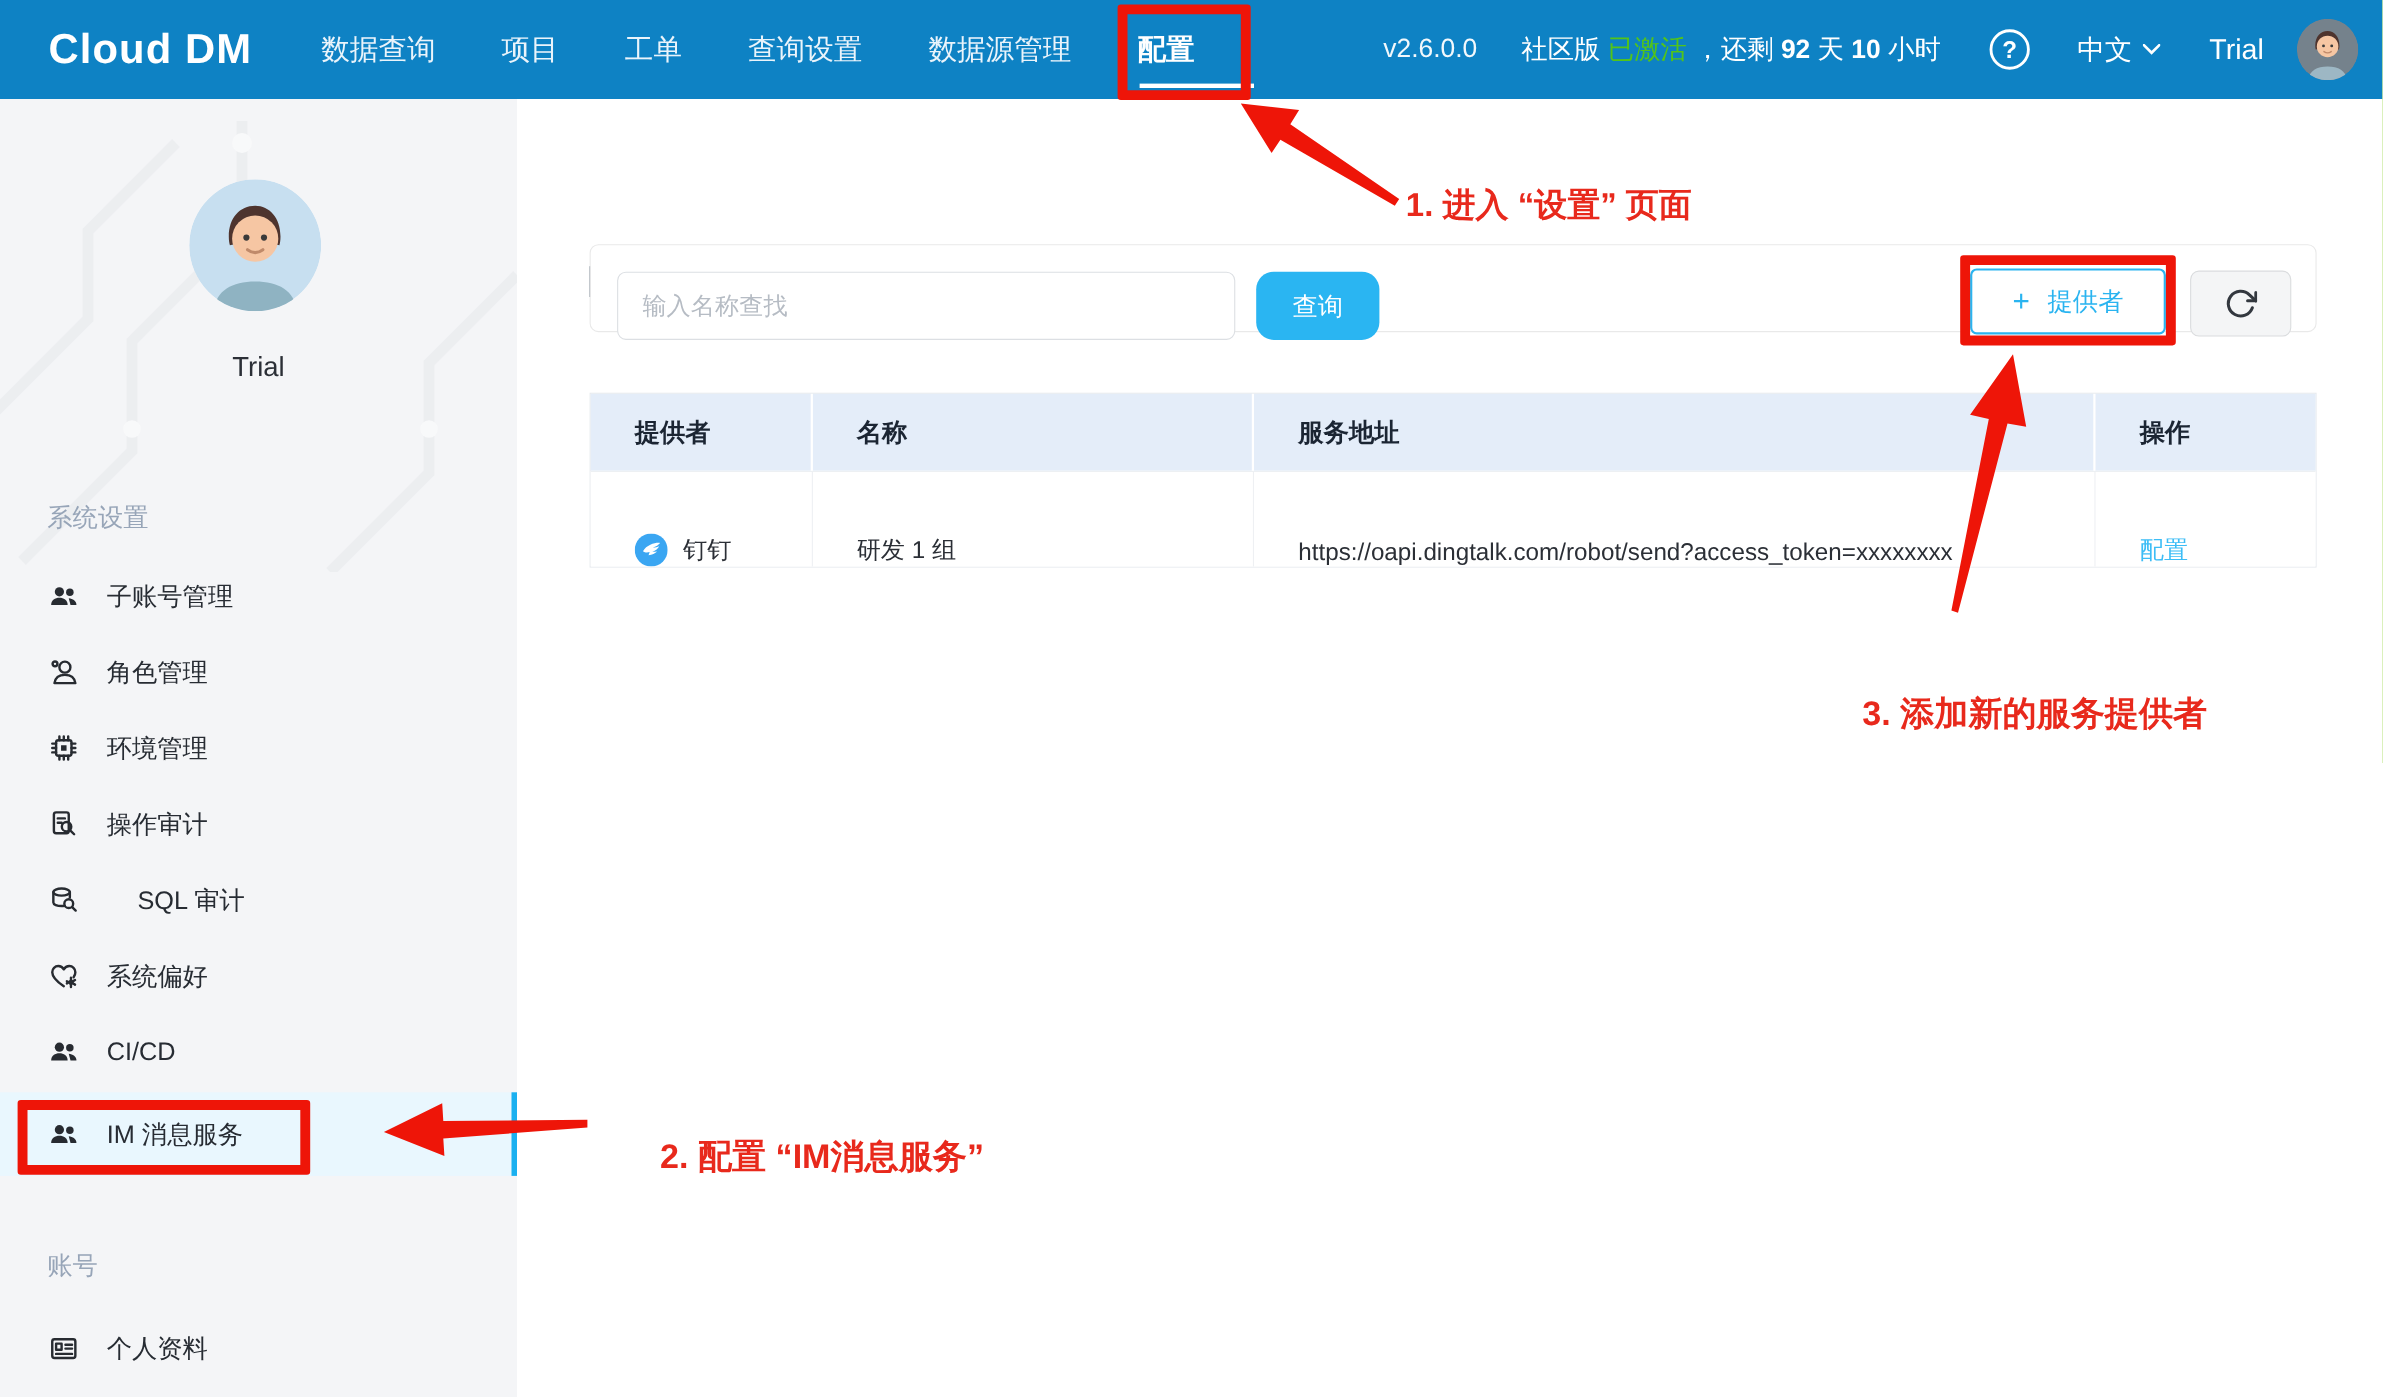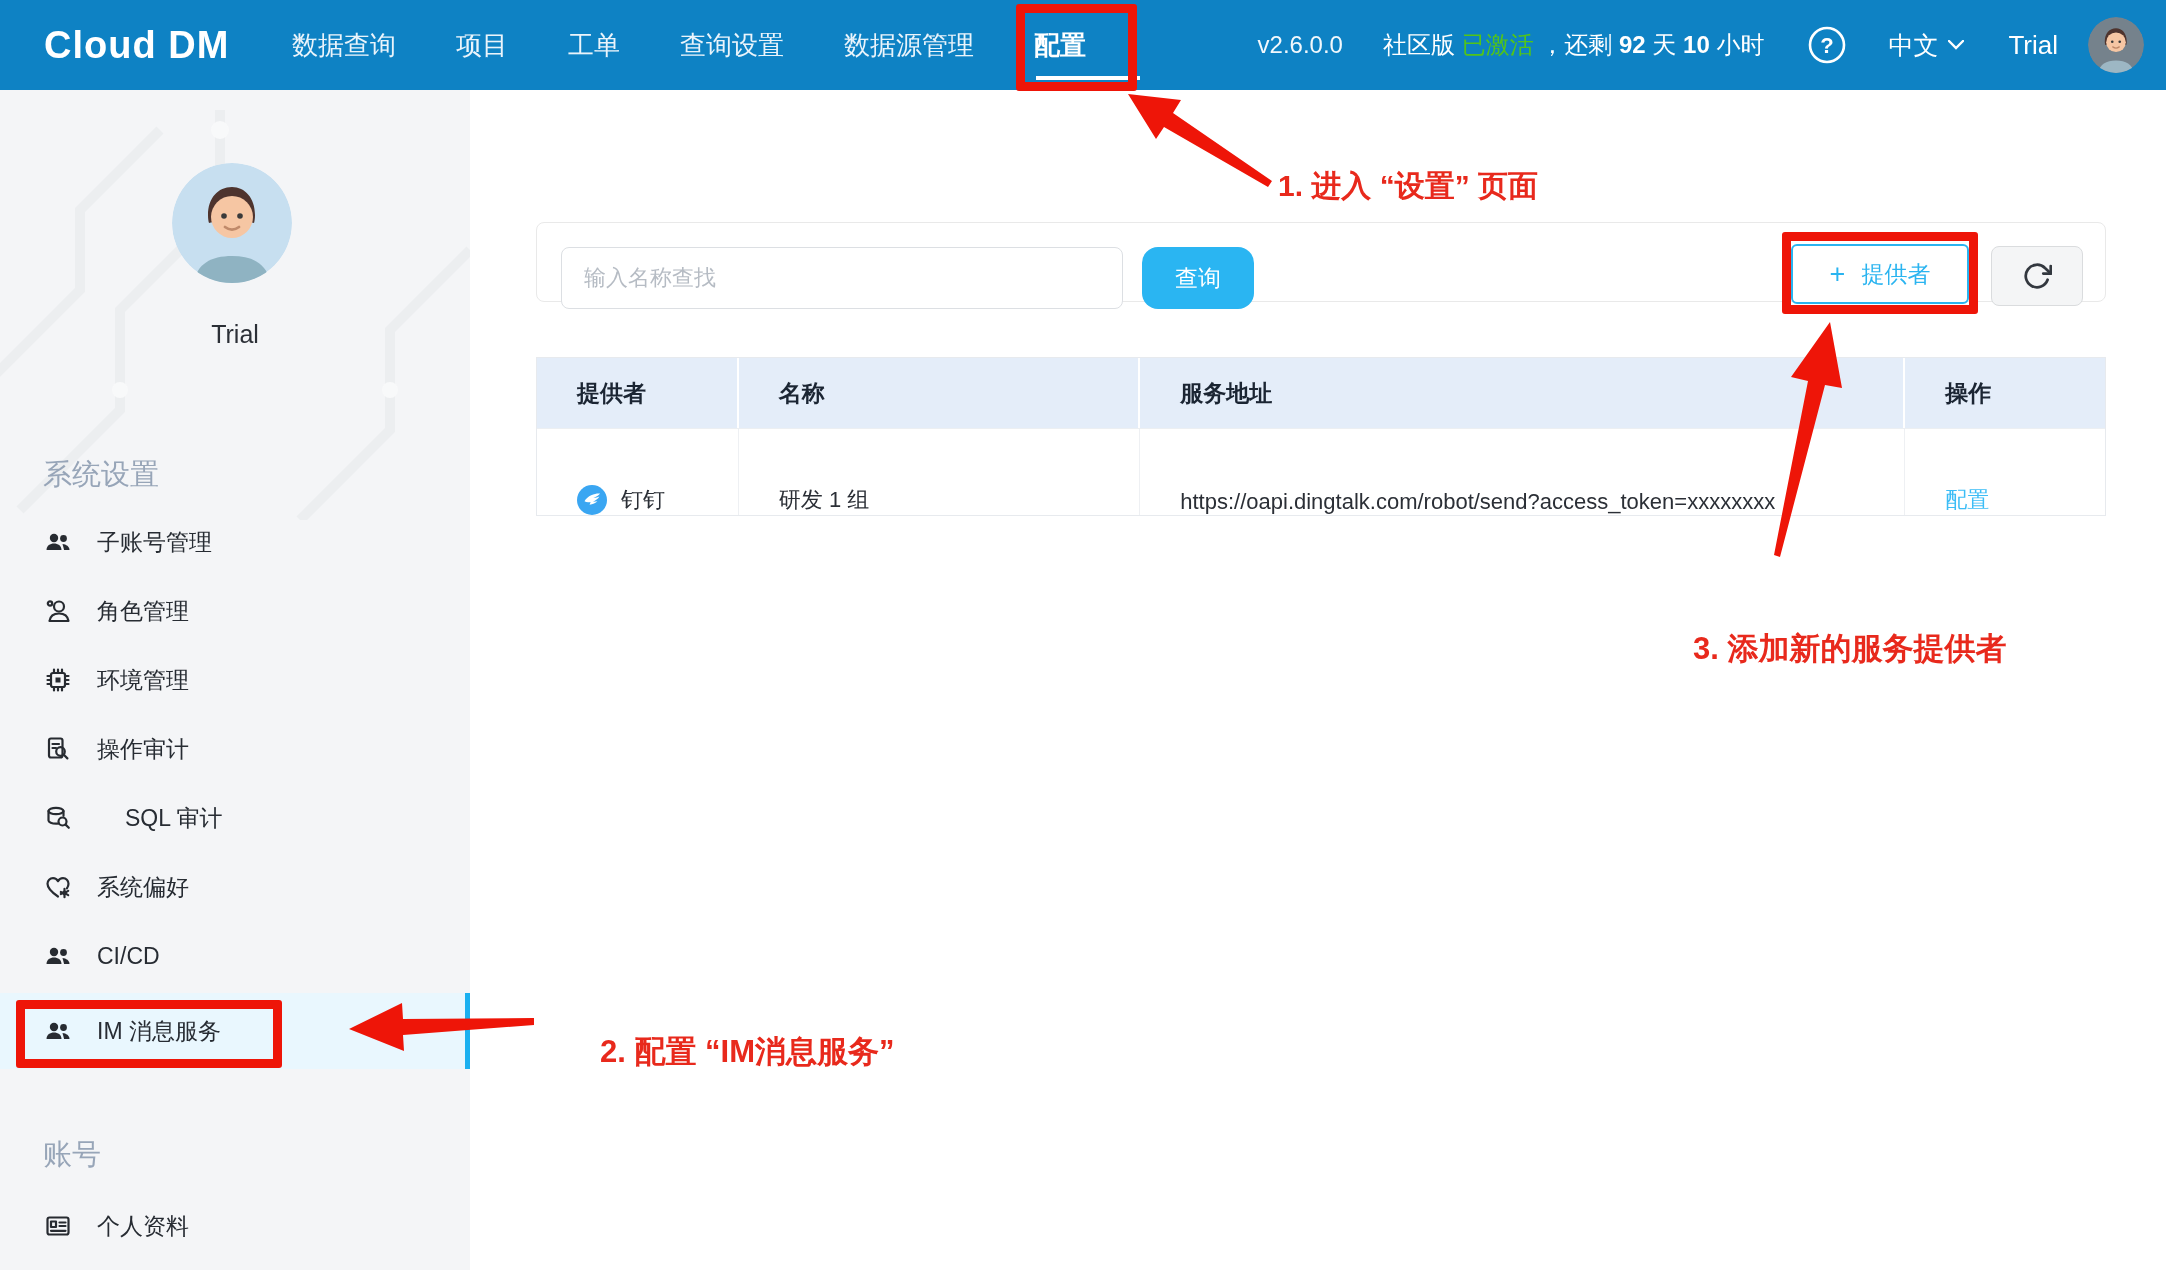--- a/index.html
+++ b/index.html
@@ -25,21 +25,21 @@
   .lang{color:#fff;font-size:25px;margin-right:44px;display:flex;align-items:center;gap:10px;}
   .nav-user{color:#fff;font-size:26px;margin-right:30px;}
   .nav-avatar{width:56px;height:56px;border-radius:50%;overflow:hidden;flex:0 0 auto;}
 
   
   .sidebar{position:absolute;left:0;top:90px;width:470px;height:1180px;background:#f4f5f7;}
   .circuit{position:absolute;left:0;top:0;opacity:.55;}
   .profile{position:absolute;left:0;top:0;width:470px;text-align:center;}
   .profile-avatar{position:absolute;left:172px;top:73px;width:120px;height:120px;border-radius:50%;overflow:hidden;}
   .profile-name{position:absolute;left:0;top:230px;width:470px;text-align:center;font-size:25px;color:#2b2f36;}
-  .side-sec{position:absolute;left:43px;color:#97a5b8;font-size:29px;}
+  .side-sec{position:absolute;left:43px;color:#97a5b8;font-size:23px;}
   .side-item{position:absolute;left:0;width:470px;height:44px;display:flex;align-items:center;padding-left:43px;
     box-sizing:border-box;cursor:pointer;color:#272c33;font-size:23px;}
   .side-item .lbl{margin-left:24px;white-space:nowrap;}
   .side-item svg{flex:0 0 auto;}
   .side-item.active-row{height:76px;background:#e9f7fe;border-right:5px solid #1ab0f0;}
   .icon-stroke{stroke:#272b31;stroke-width:2.2;fill:none;stroke-linecap:round;stroke-linejoin:round;}
   .icon-fill{fill:#272b31;}
 
   
   .main{position:absolute;left:470px;top:90px;width:1696px;height:1180px;background:#fff;}

